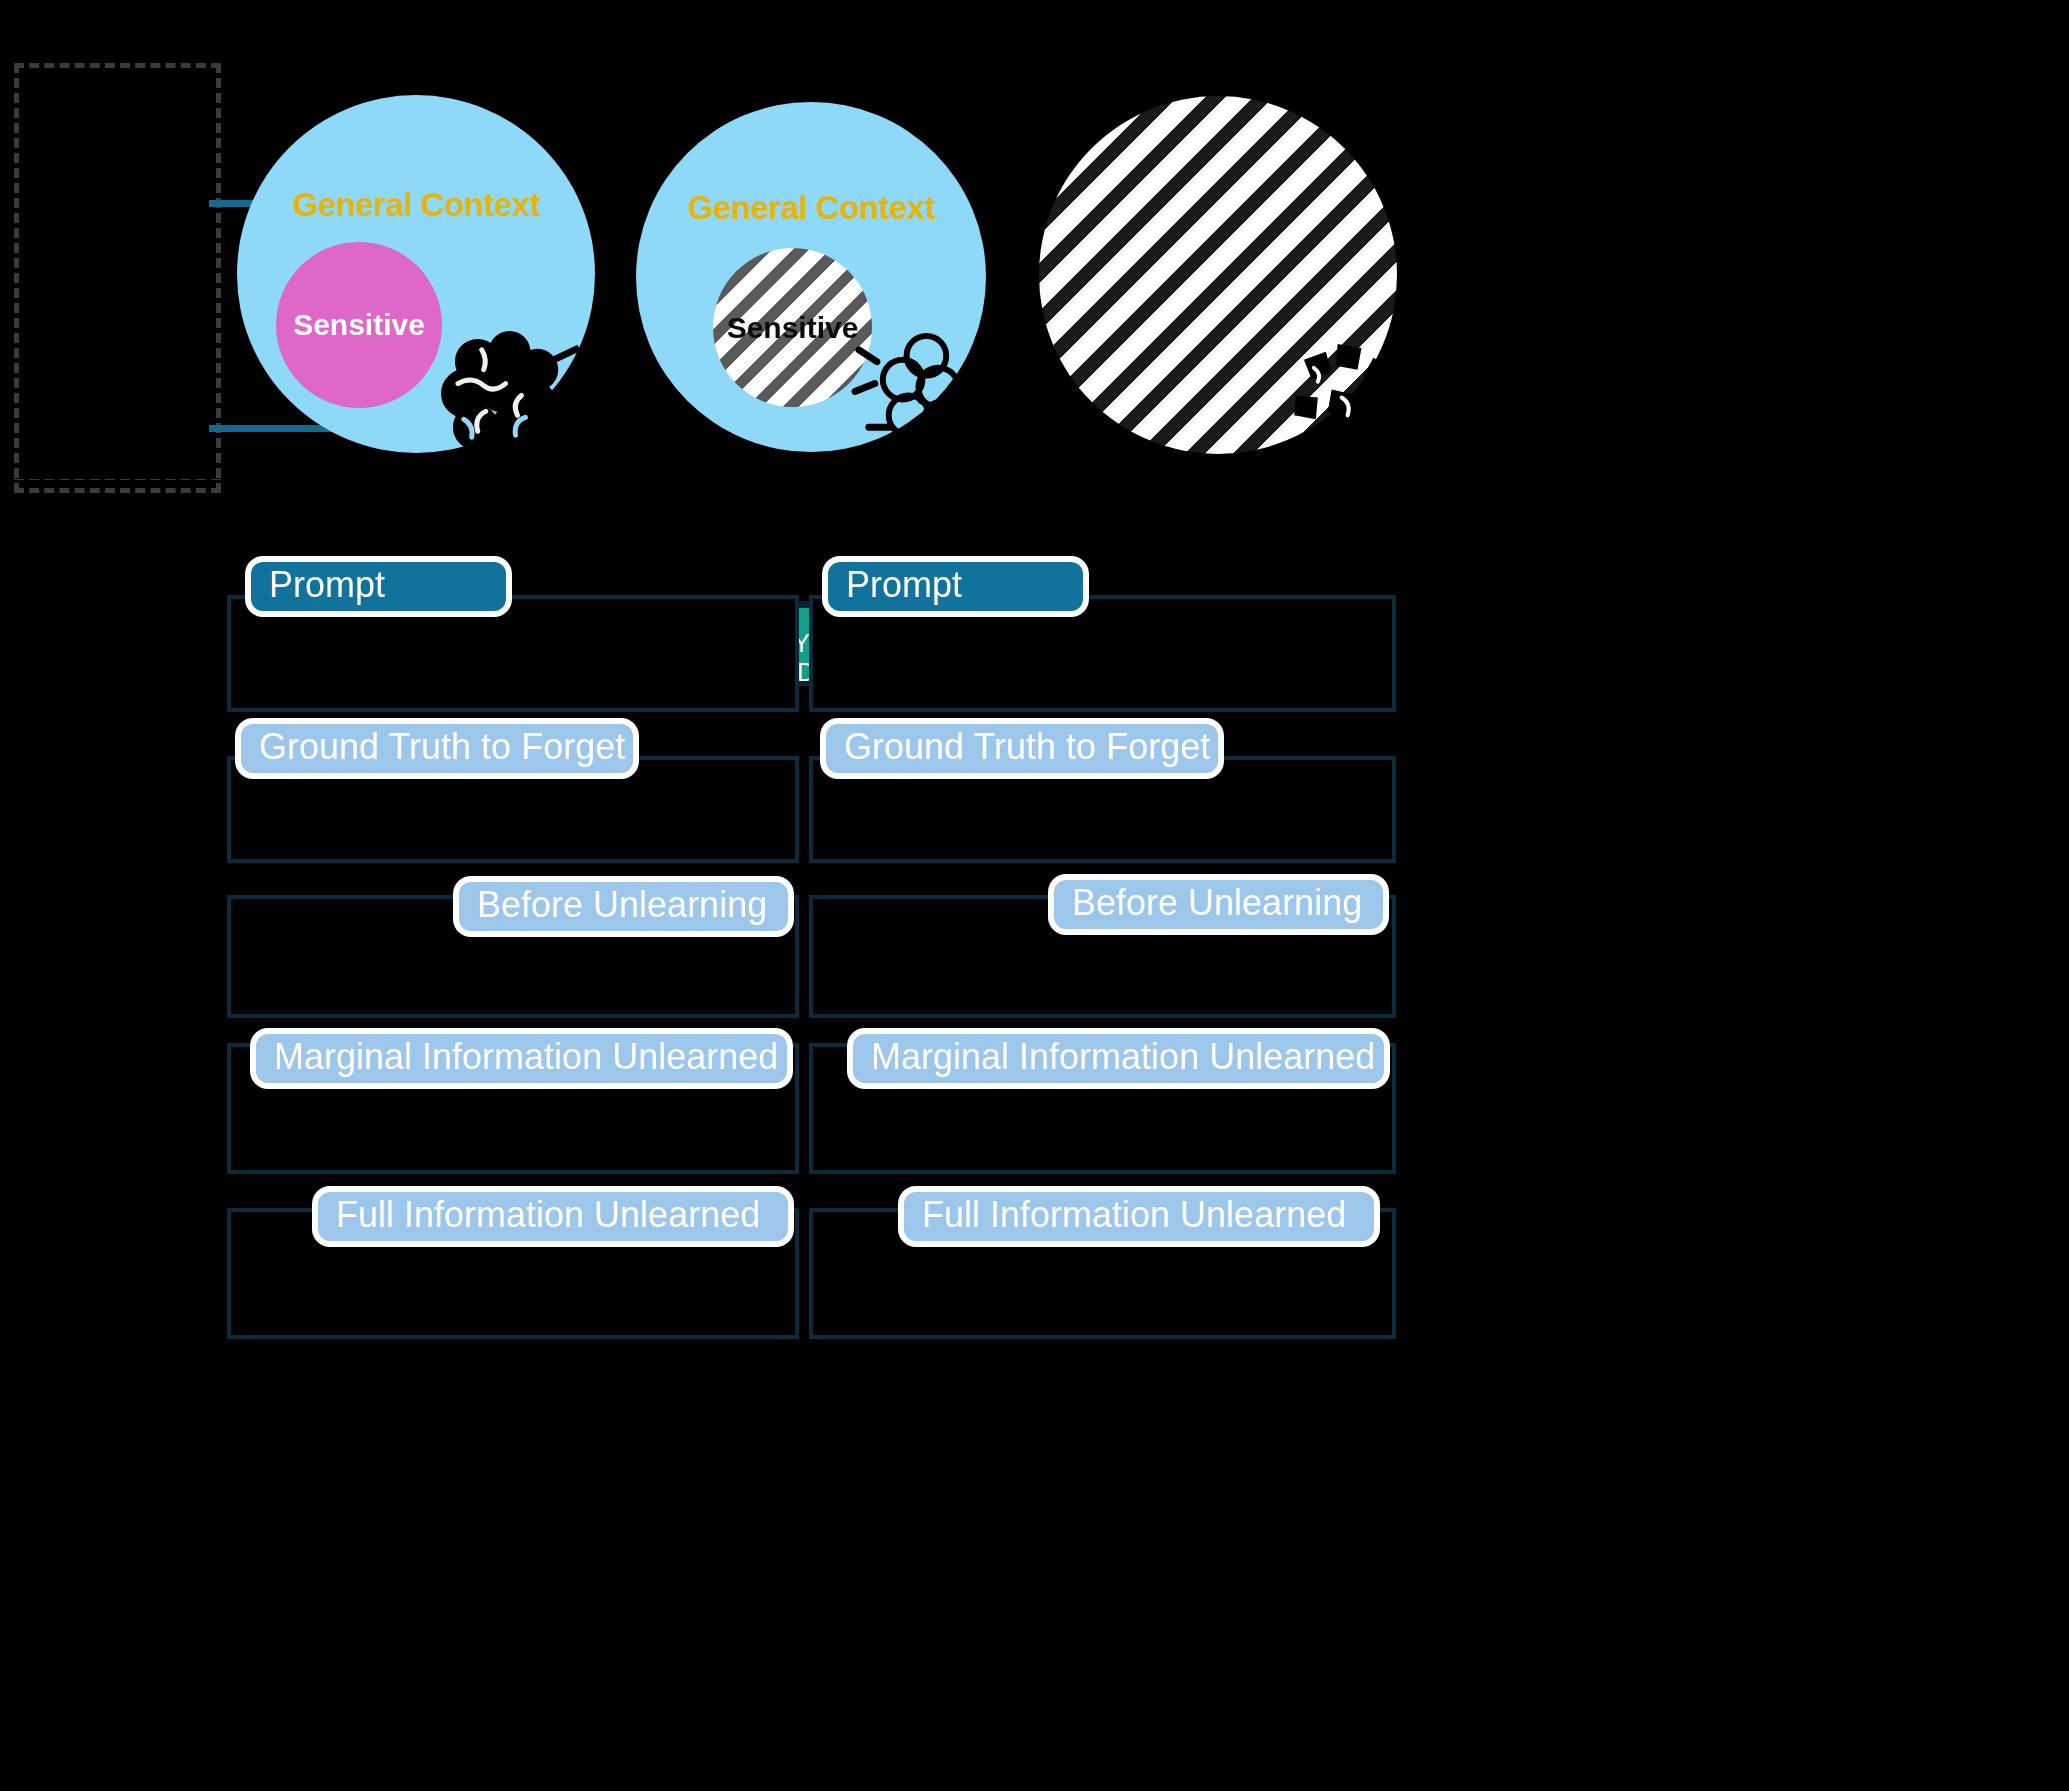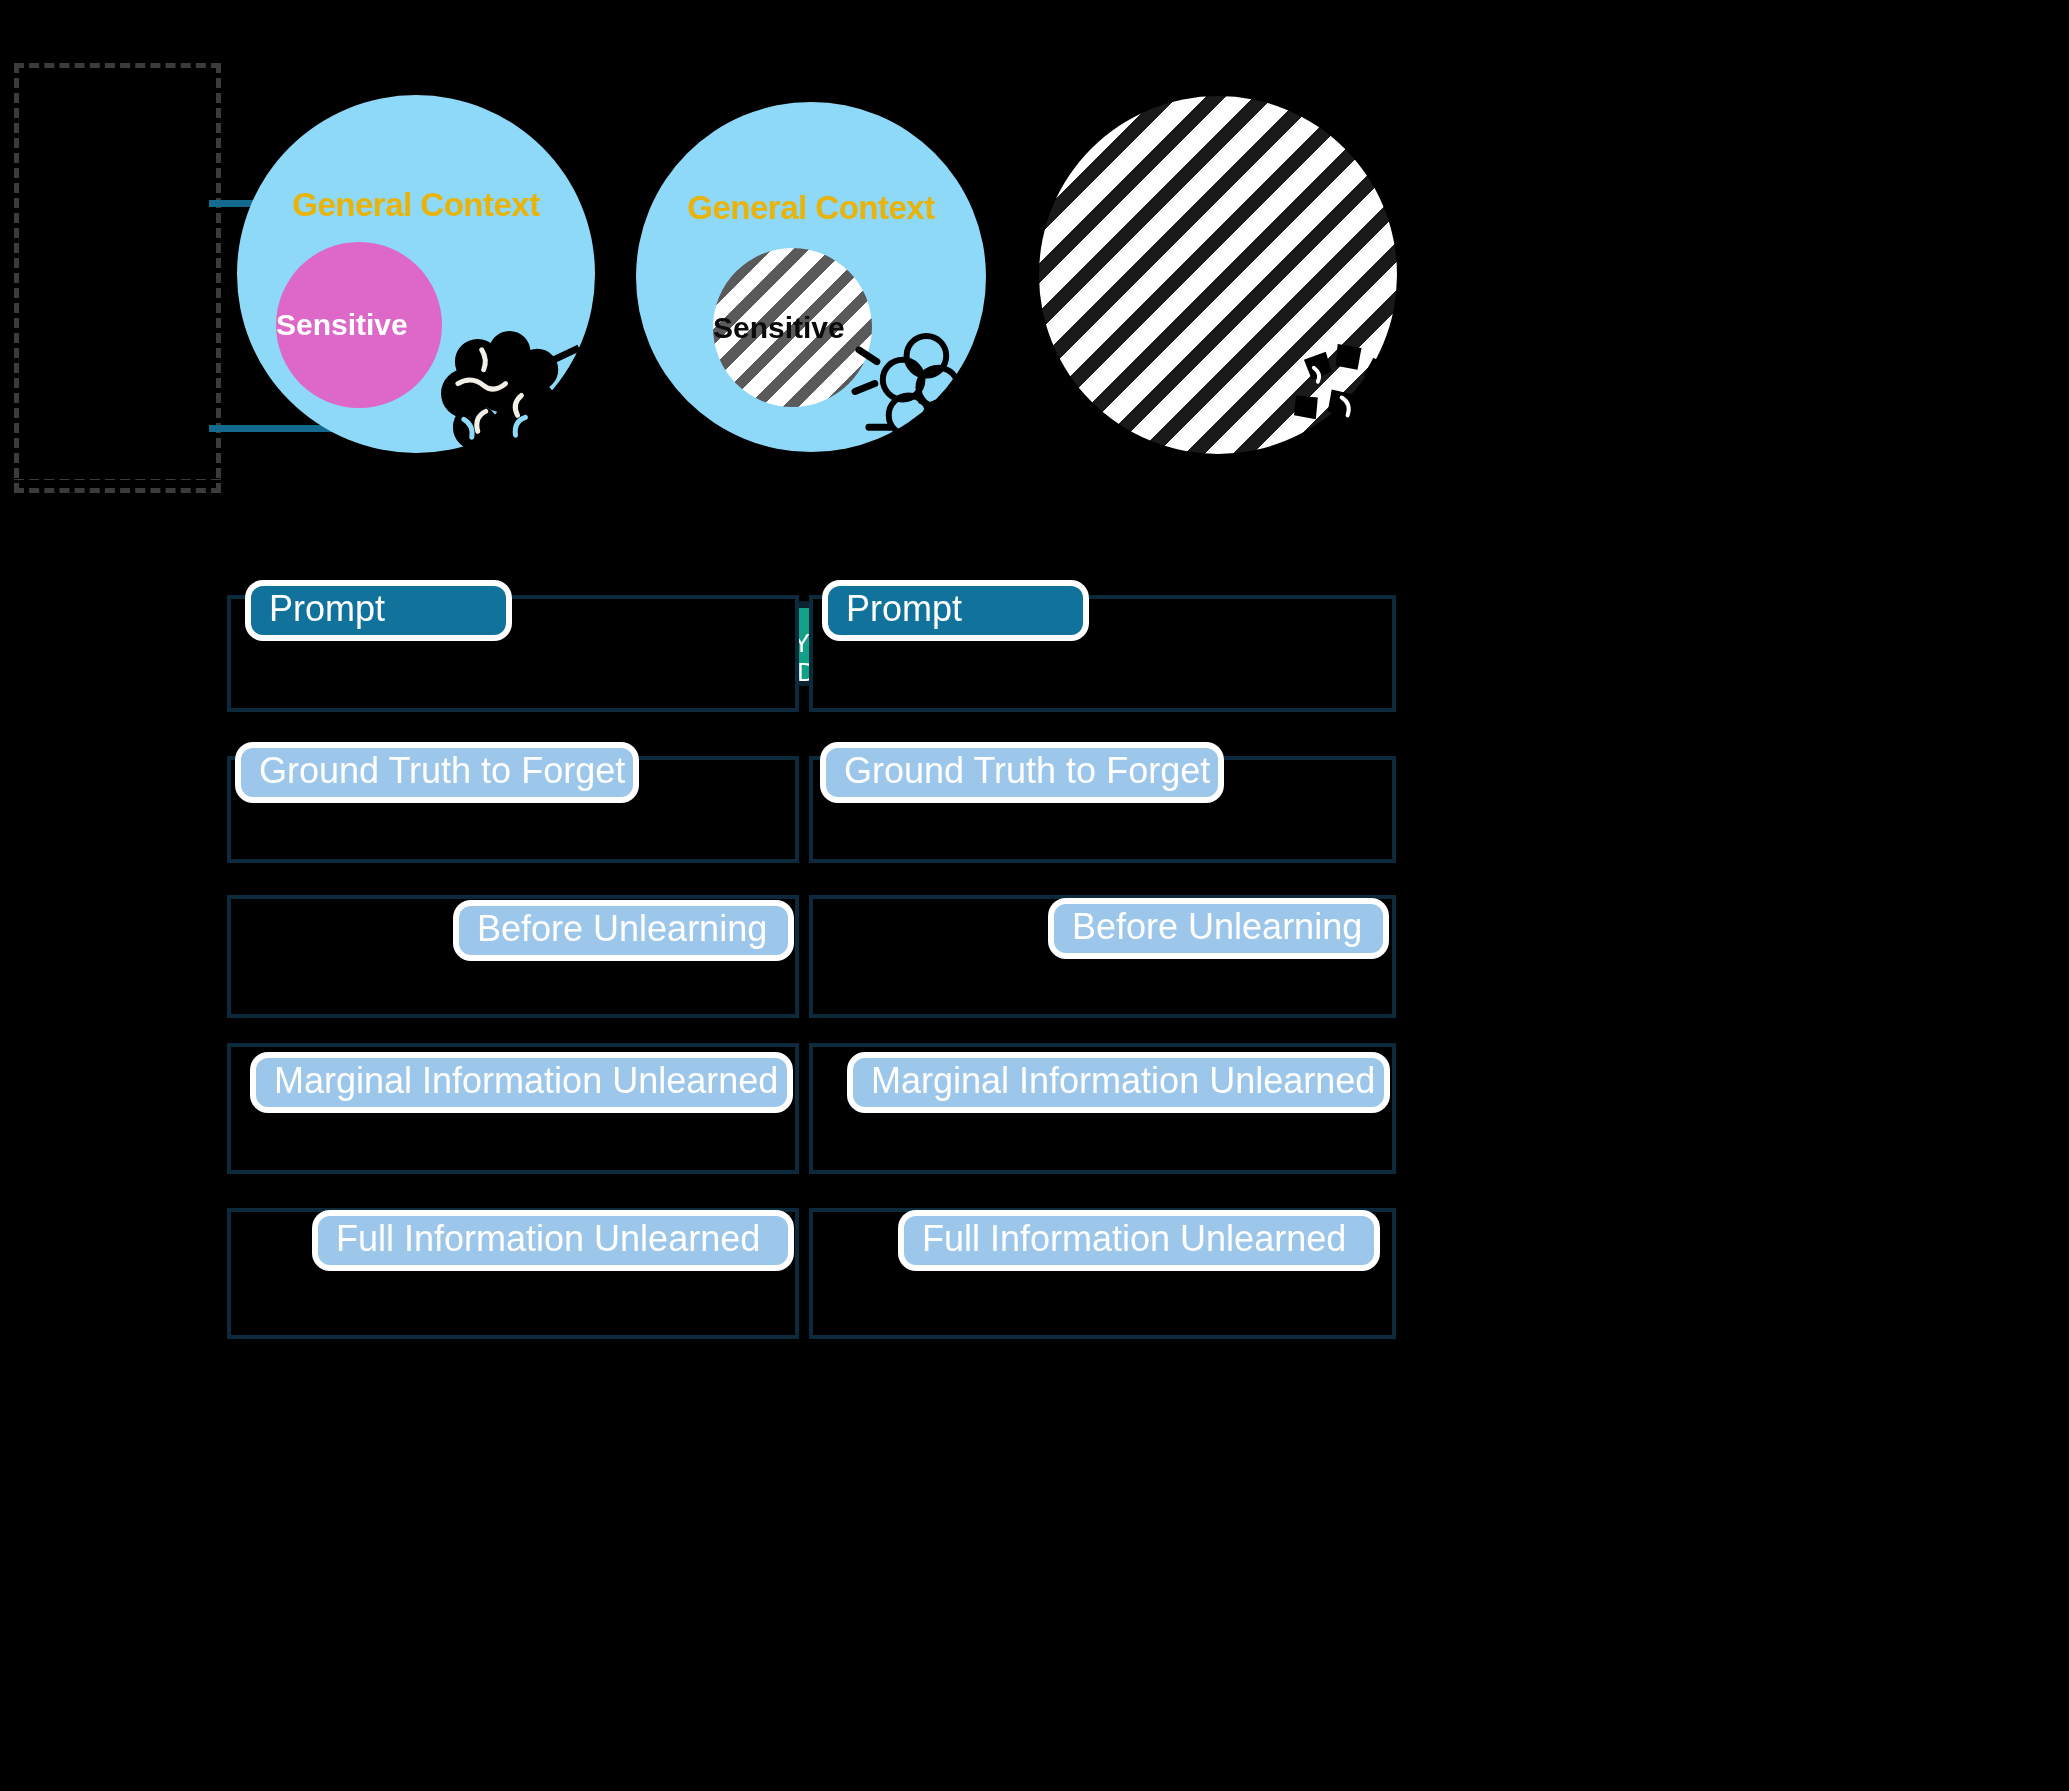--- a/index.html
+++ b/index.html
@@ -50,21 +50,21 @@
     color: #eab308;
     font-weight: bold;
     letter-spacing: -0.5px;
     white-space: nowrap;
   }
   .inner-circle {
     position: absolute;
     border-radius: 50%;
     display: flex;
     align-items: center;
-    justify-content: flex-start;
+    justify-content: center;
   }
   .inner-pink {
     background: #dd68c8;
   }
   .inner-pink .inner-label {
     color: #ffffff;
     font-weight: bold;
   }
   .hatch {
     background-color: #ffffff;
@@ -130,21 +130,20 @@
   }
 
   
   .pill {
     position: absolute;
     background: #ffffff;
     border-radius: 18px;
     padding: 6px;
     box-sizing: border-box;
     z-index: 5;
-    margin-top: 24px;
   }
   .pill-inner {
     border-radius: 12px;
     color: #ffffff;
     display: flex;
     align-items: center;
     padding: 6px 18px 9px 18px;
     box-sizing: border-box;
     white-space: nowrap;
     font-size: 36px;

